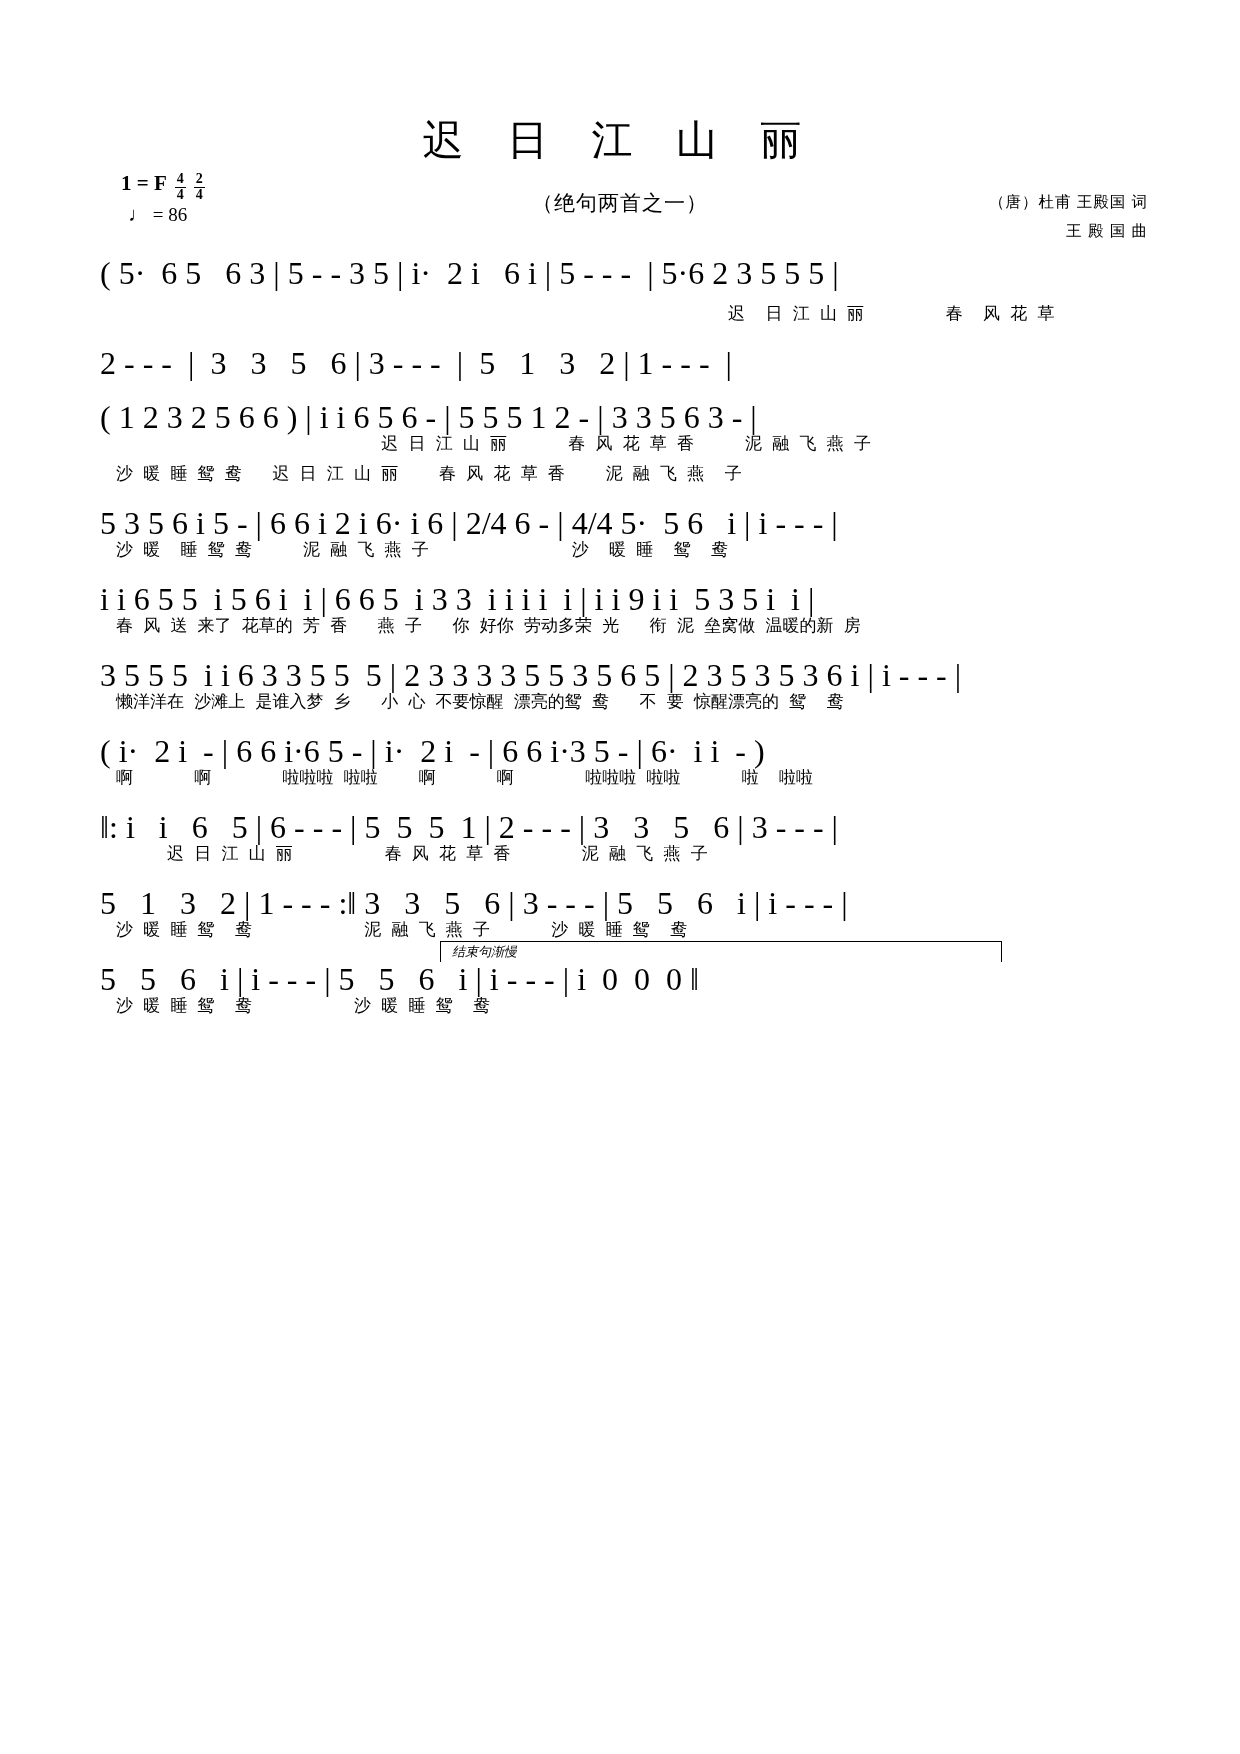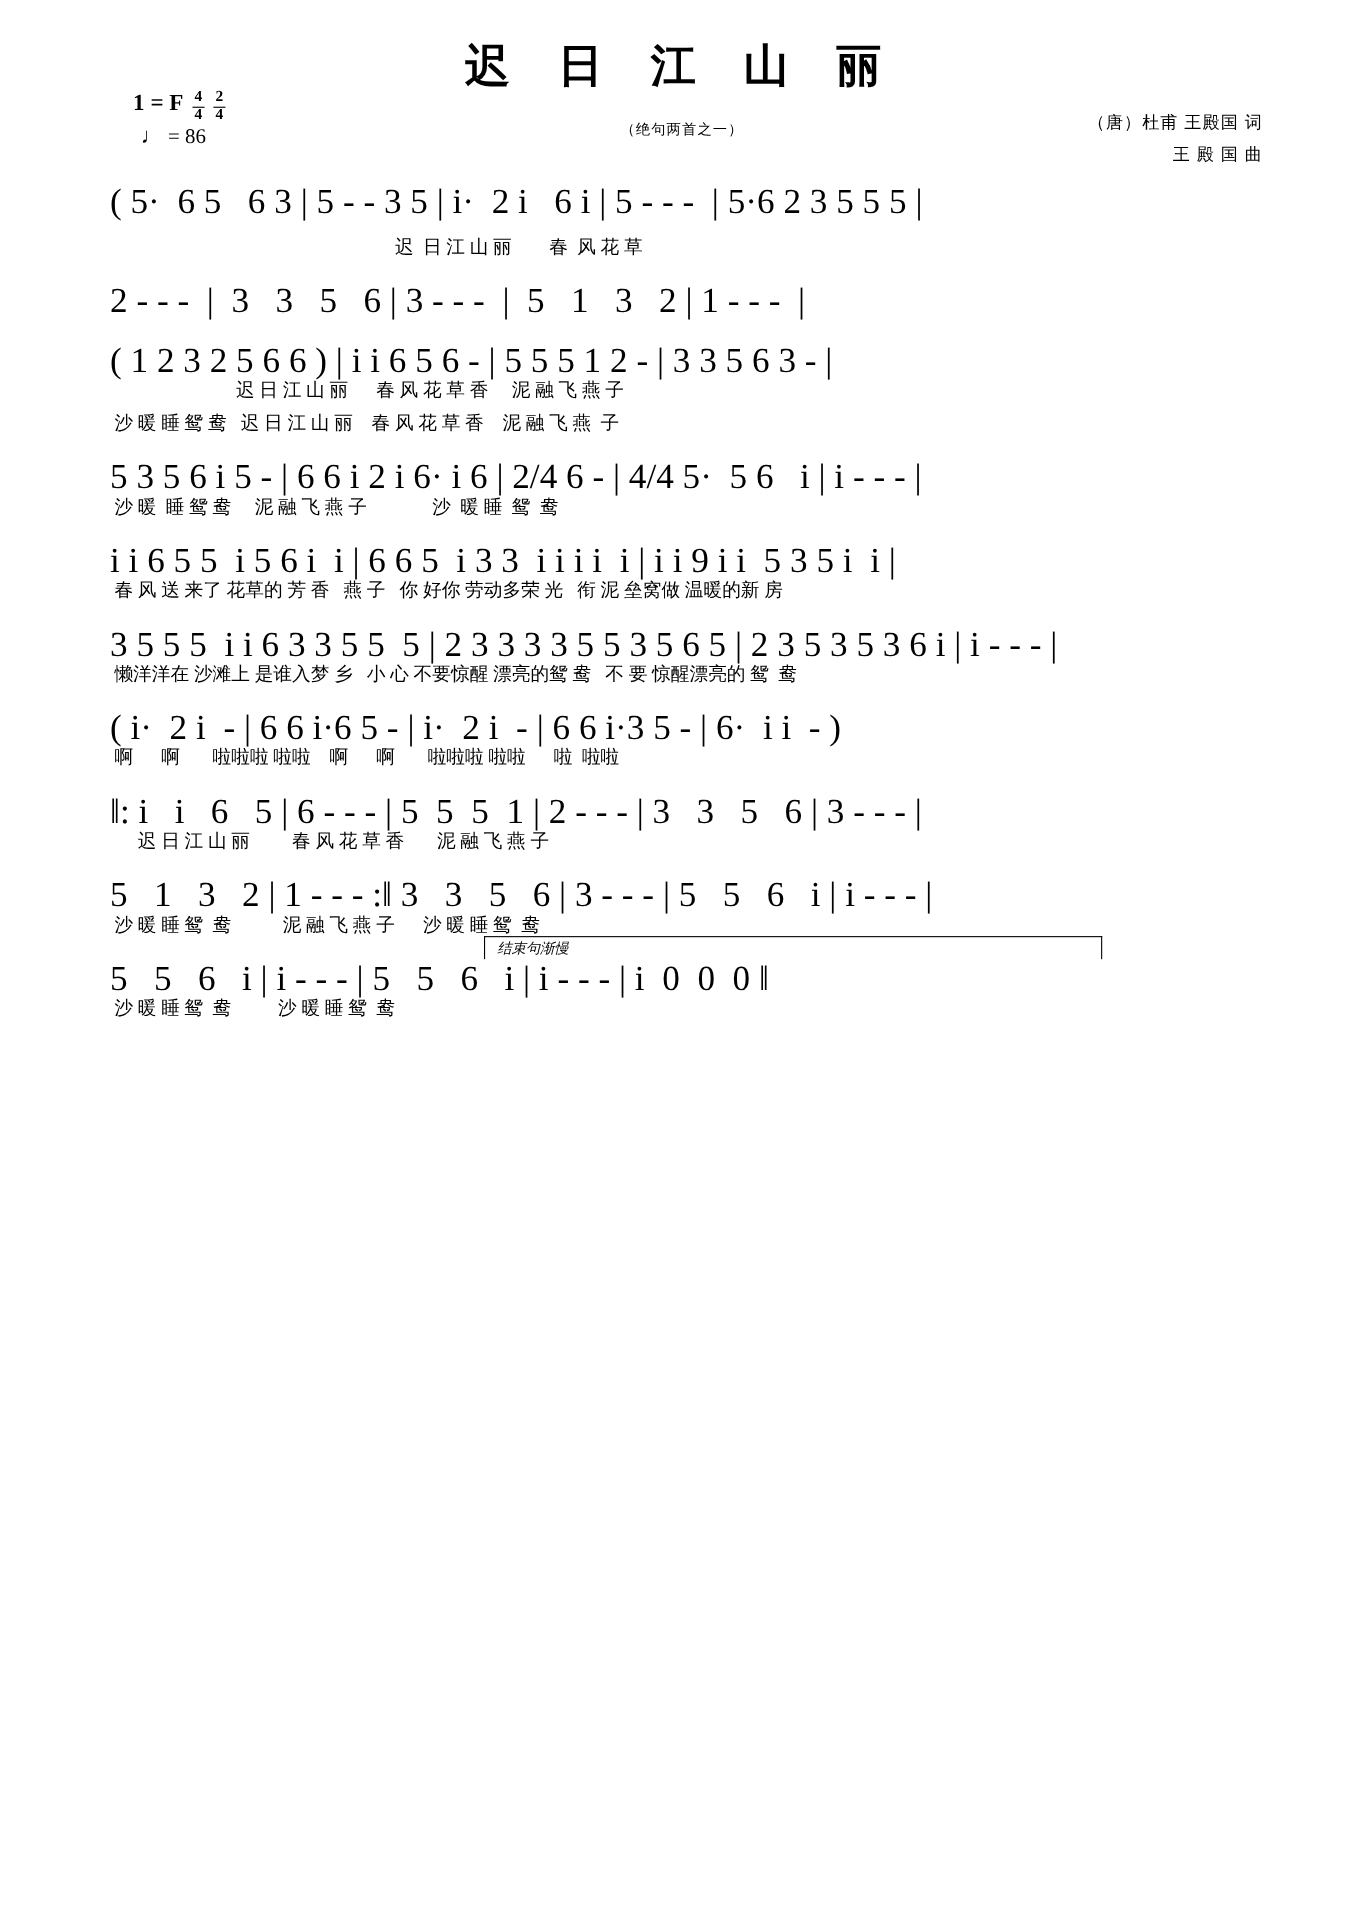--- a/index.html
+++ b/index.html
@@ -18,30 +18,30 @@
     position: relative;
     width: 1240px;
     height: 1754px;
     padding: 0;
   }
 
   
   .title {
     text-align: center;
     font-family: "Liberation Sans", sans-serif;
-    font-weight: bold;
+    font-weight: normal;
     font-size: 41px;
     letter-spacing: 16px;
-    padding-top: 40px;
+    padding-top: 120px;
     line-height: 1;
   }
   .subtitle {
     text-align: center;
     font-family: "Liberation Sans", sans-serif;
-    font-size: 13px;
+    font-size: 21px;
     margin-top: 28px;
     letter-spacing: 1px;
   }
 
   
   .headrow {
     position: relative;
     height: 70px;
     margin-top: -46px;
     margin-left: 16px;
@@ -101,28 +101,28 @@
   .noteline {
     font-family: "Liberation Serif", serif;
     font-size: 32px;
     letter-spacing: 0px;
     white-space: pre;
     line-height: 1.5;
     height: 46px;
     display: block;
   }
   .lyricline {
-    font-family: Liberation Serif, serif;
+    font-family: Liberation Mono, monospace;
     font-size: 17px;
     white-space: pre;
     line-height: 1.2;
     height: 26px;
     display: block;
     margin-top: -4px;
-    margin-left: 4px;
+    margin-left: 16px;
   }
   .lyricline.empty { height: 10px; }
 
   .ritard {
     position: absolute;
     font-family: "Liberation Sans", sans-serif;
     font-size: 13px;
     font-style: italic;
   }
   .ritbox {

